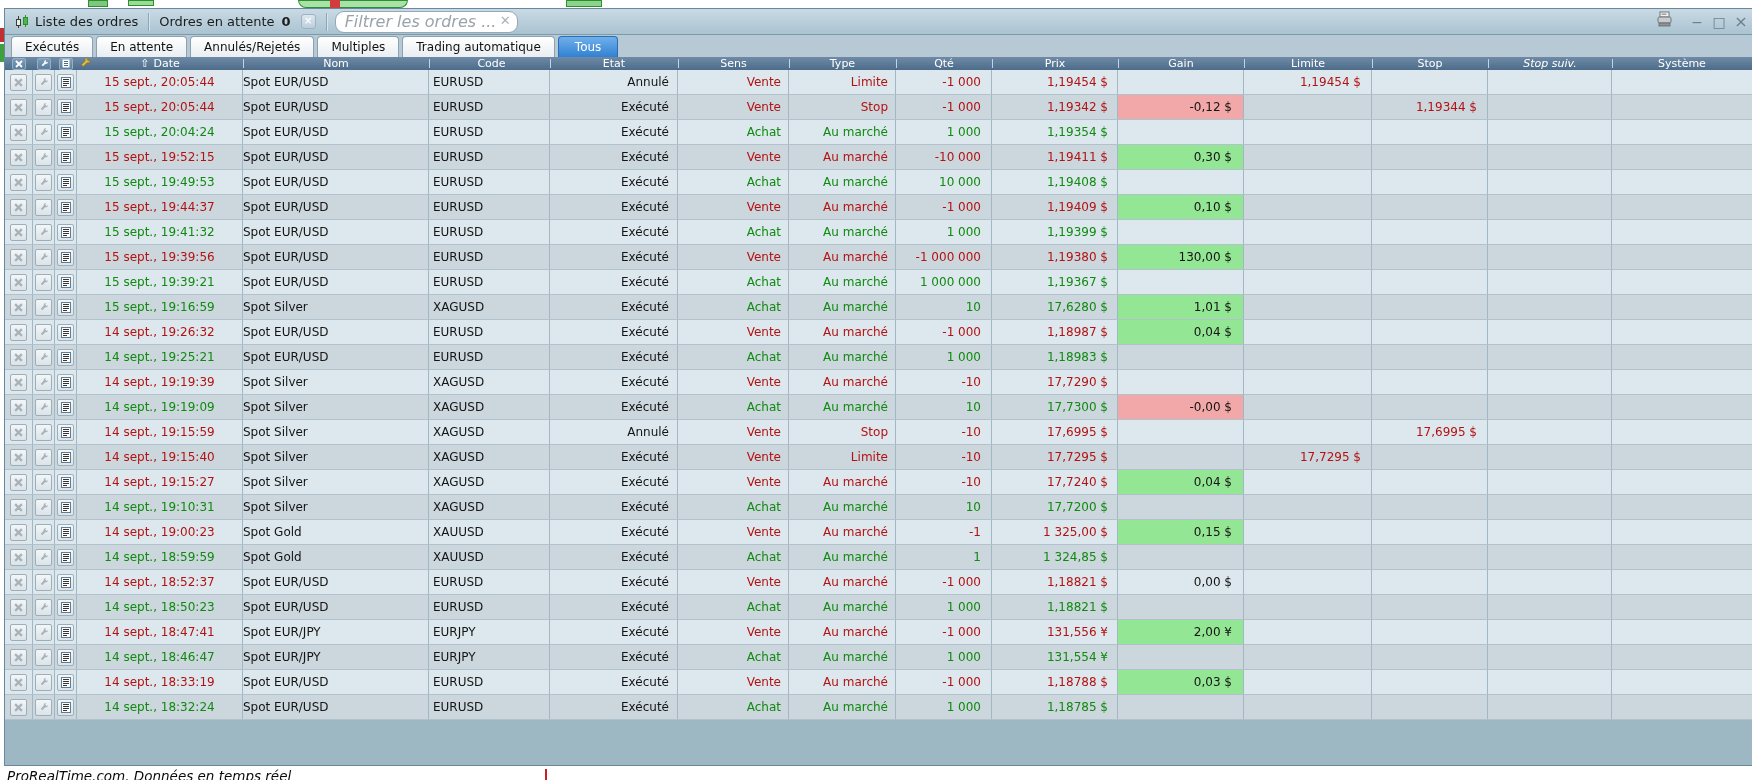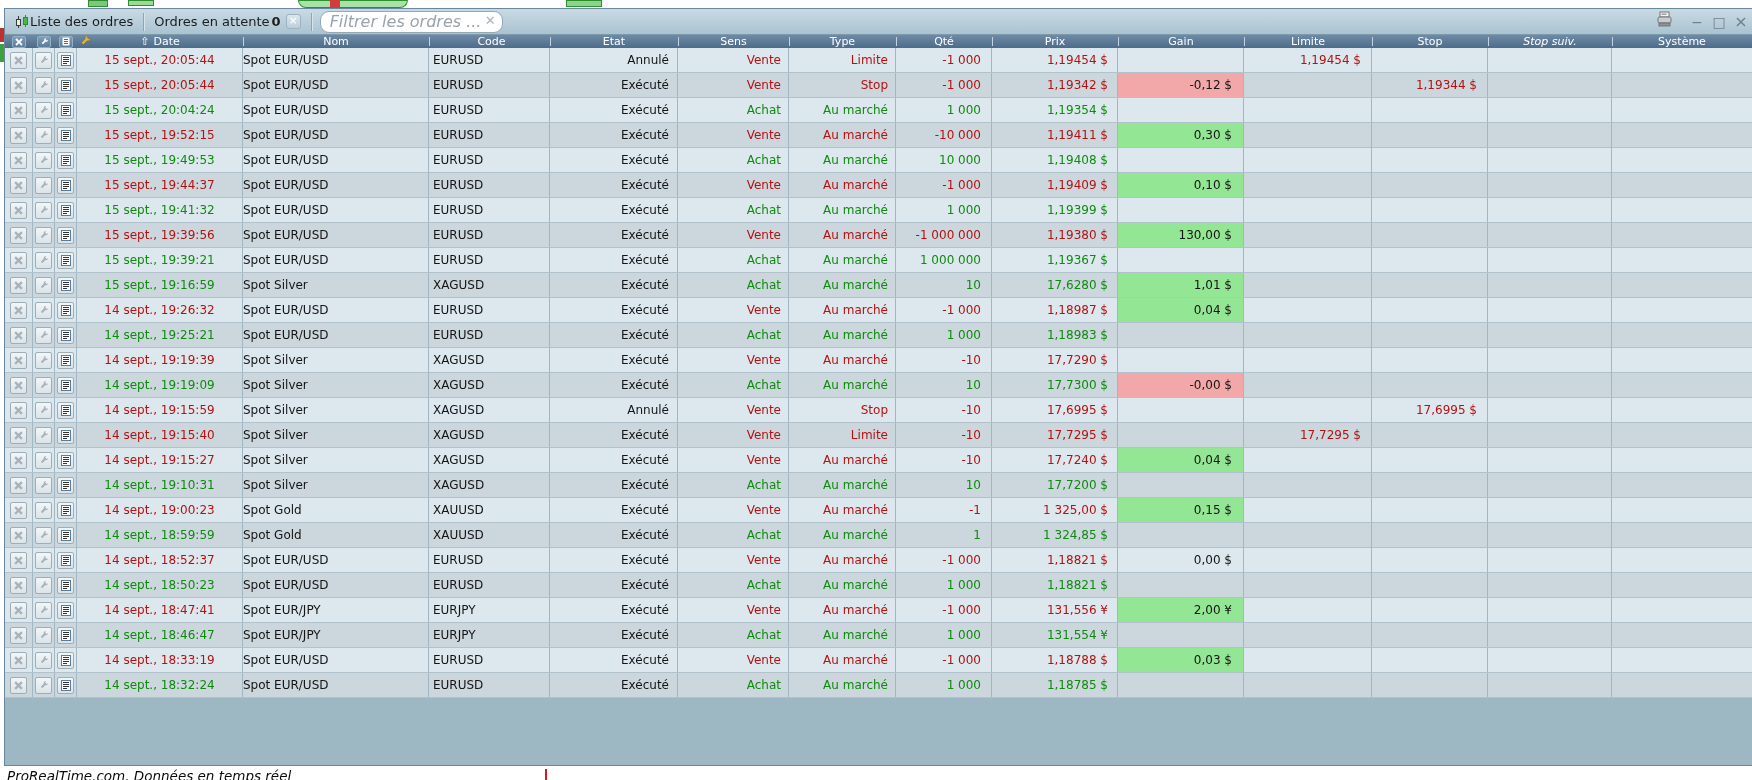--- a/index.html
+++ b/index.html
@@ -18,21 +18,21 @@
     background:#9db7c3;box-sizing:border-box;
     display:flex;flex-direction:column;
   }
   
   .titlebar{
     height:25px;flex:0 0 25px;display:flex;align-items:center;
     background:linear-gradient(#c9dae4,#aac3d1);
     border-bottom:1px solid #7d9aab;
     font-size:13px;color:#1c1c1c;
   }
-  .wtab{display:flex;align-items:center;padding:0 10px;height:100%;}
+  .wtab{display:flex;align-items:center;gap:5px;padding:0 10px;height:100%;}
   .wtab .cnt{font-weight:bold;margin-left:2px;}
   .tb-sep{width:1px;height:18px;background:#8aa5b5;box-shadow:1px 0 0 #d7e4ec;}
   .mini-close{
     width:13px;height:13px;margin-left:5px;border-radius:3px;
     background:linear-gradient(#dce7ee,#bccedb);border:1px solid #9db2c0;
     color:#fbfdfe;font-size:10px;line-height:12px;text-align:center;font-weight:bold;
   }
   .filterbox{position:relative;margin-left:8px;}
   .filterbox input{
     width:150px;height:20px;border:1px solid #93a9b6;border-radius:9px;
@@ -166,20 +166,28 @@
         <rect x="5.5" y="2.5" width="5" height="1.4" fill="#999"></rect>
         <rect x="2" y="6" width="13" height="6" rx="1.5" fill="#c9ccce" stroke="#6e7478" stroke-width="1"></rect>
         <rect x="3" y="12" width="11" height="3" fill="#8f9498" stroke="#60666a" stroke-width="0.8"></rect>
       </svg>
     </span>
     <span class="winbtn">−</span>
     <span class="winbtn">□</span>
     <span class="winbtn" style="font-size:16px;">×</span>
   </div>
 
+  <div class="tabstrip">
+    <div class="tab">Exécutés</div>
+    <div class="tab">En attente</div>
+    <div class="tab">Annulés/Rejetés</div>
+    <div class="tab">Multiples</div>
+    <div class="tab">Trading automatique</div>
+    <div class="tab sel">Tous</div>
+  </div>
 
   <div class="thead">
     <div class="hcell c-del" style="border:none;">
       <span class="hbox">
         <svg width="8" height="8" viewBox="0 0 8 8">
             <path d="M1 1 L7 7 M7 1 L1 7" stroke="#fff" stroke-width="1.8"></path>
           </svg>
       </span>
     </div>
     <div class="hcell c-edit" style="border:none;">

